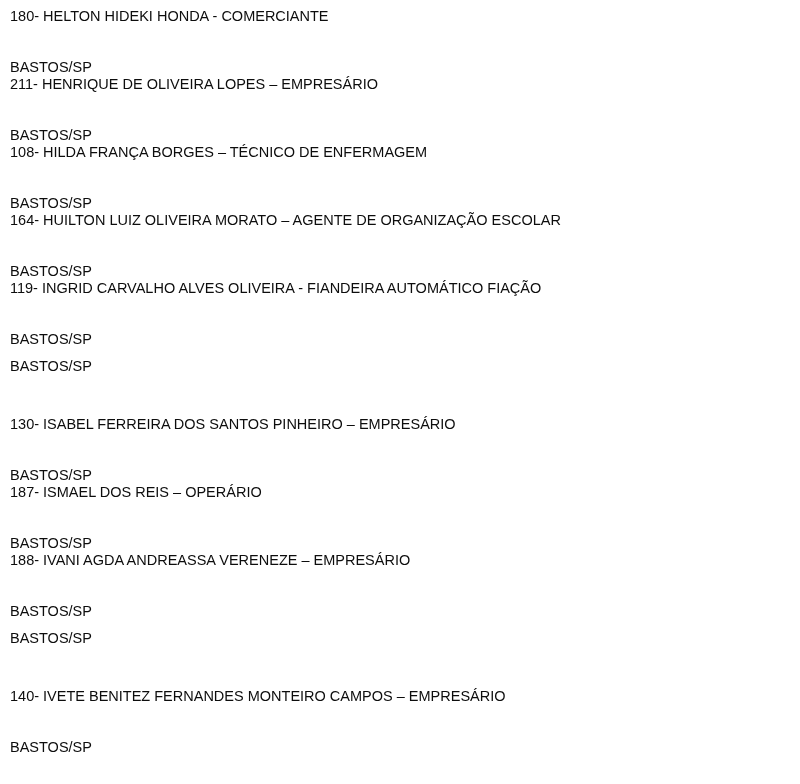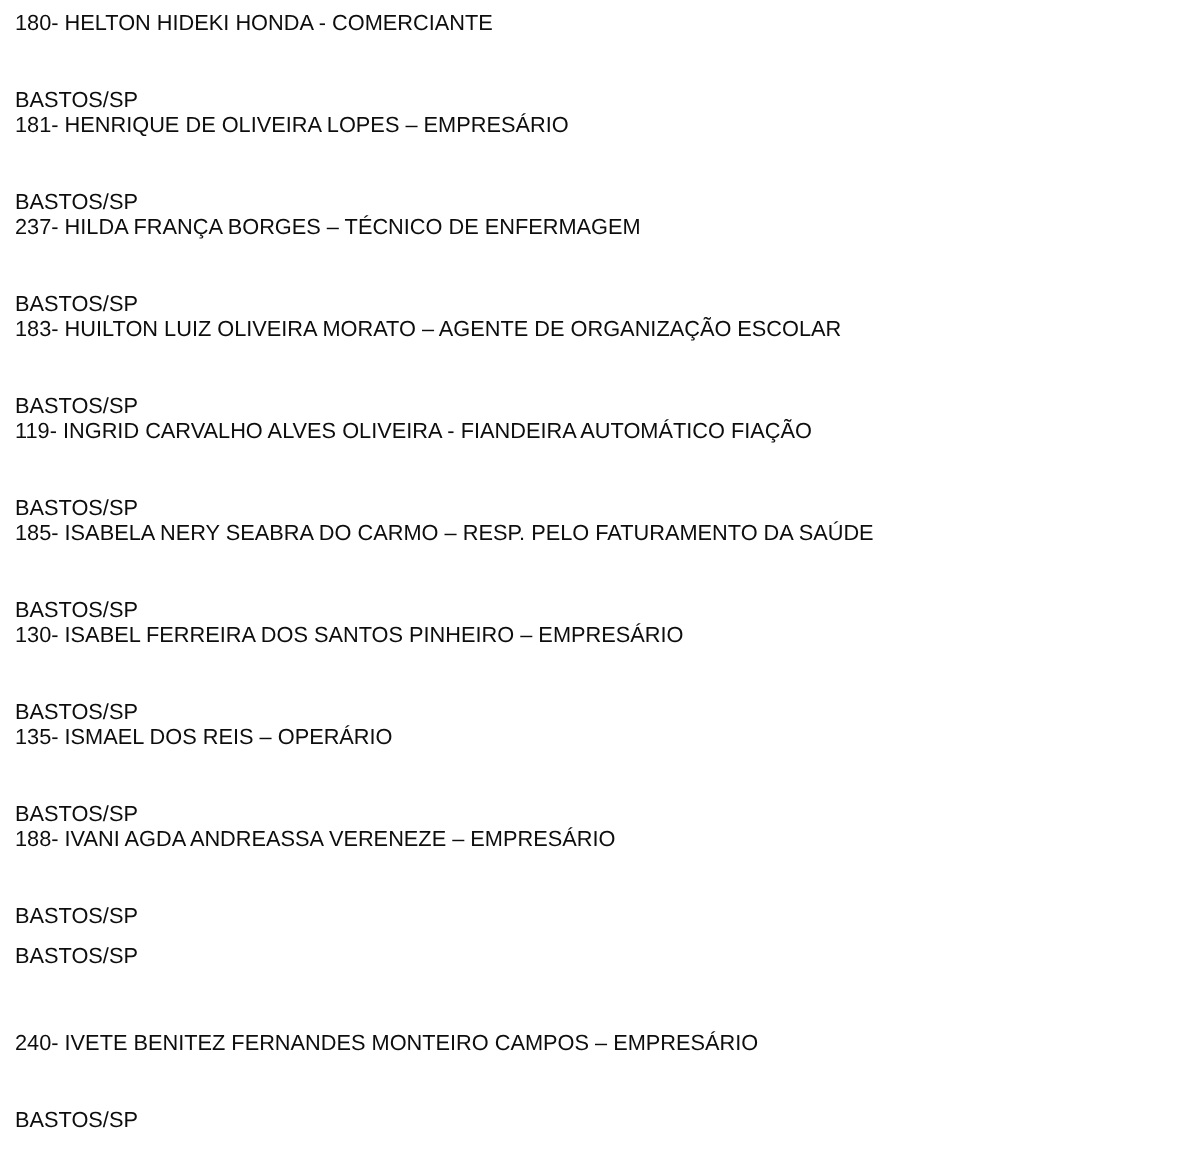--- a/index.html
+++ b/index.html
@@ -74,65 +74,64 @@
 <div id="page">
 
   <div id="entries">
 
     <div class="pair">
       <div class="entry-line entry-name">180- HELTON HIDEKI HONDA - COMERCIANTE</div>
       <div class="entry-line entry-city">BASTOS/SP</div>
     </div>
 
     <div class="pair">
-      <div class="entry-line entry-name">181- HENRIQUE DE OLIVEIRA LOPES – EMPRESÁRIO</div>
+      <div class="entry-line entry-name">211- HENRIQUE DE OLIVEIRA LOPES – EMPRESÁRIO</div>
       <div class="entry-line entry-city">BASTOS/SP</div>
     </div>
 
     <div class="pair">
-      <div class="entry-line entry-name">237- HILDA FRANÇA BORGES – TÉCNICO DE ENFERMAGEM</div>
+      <div class="entry-line entry-name">108- HILDA FRANÇA BORGES – TÉCNICO DE ENFERMAGEM</div>
       <div class="entry-line entry-city">BASTOS/SP</div>
     </div>
 
     <div class="pair">
-      <div class="entry-line entry-name">183- HUILTON LUIZ OLIVEIRA MORATO – AGENTE DE ORGANIZAÇÃO ESCOLAR</div>
+      <div class="entry-line entry-name">164- HUILTON LUIZ OLIVEIRA MORATO – AGENTE DE ORGANIZAÇÃO ESCOLAR</div>
       <div class="entry-line entry-city">BASTOS/SP</div>
     </div>
 
     <div class="pair">
       <div class="entry-line entry-name">119- INGRID CARVALHO ALVES OLIVEIRA - FIANDEIRA AUTOMÁTICO FIAÇÃO</div>
       <div class="entry-line entry-city">BASTOS/SP</div>
     </div>
 
     <div class="pair">
-      <div class="entry-line entry-name">185- ISABELA NERY SEABRA DO CARMO – RESP. PELO FATURAMENTO DA SAÚDE</div>
       <div class="entry-line entry-city">BASTOS/SP</div>
     </div>
 
     <div class="pair">
       <div class="entry-line entry-name">130- ISABEL FERREIRA DOS SANTOS PINHEIRO – EMPRESÁRIO</div>
       <div class="entry-line entry-city">BASTOS/SP</div>
     </div>
 
     <div class="pair">
-      <div class="entry-line entry-name">135- ISMAEL DOS REIS – OPERÁRIO</div>
+      <div class="entry-line entry-name">187- ISMAEL DOS REIS – OPERÁRIO</div>
       <div class="entry-line entry-city">BASTOS/SP</div>
     </div>
 
     <div class="pair">
       <div class="entry-line entry-name">188- IVANI AGDA ANDREASSA VERENEZE – EMPRESÁRIO</div>
       <div class="entry-line entry-city">BASTOS/SP</div>
     </div>
 
     <div class="pair">
       <div class="entry-line entry-city">BASTOS/SP</div>
     </div>
 
     <div class="pair">
-      <div class="entry-line entry-name">240- IVETE BENITEZ FERNANDES MONTEIRO CAMPOS – EMPRESÁRIO</div>
+      <div class="entry-line entry-name">140- IVETE BENITEZ FERNANDES MONTEIRO CAMPOS – EMPRESÁRIO</div>
       <div class="entry-line entry-city">BASTOS/SP</div>
     </div>
 
   </div>
 
   <div id="sidebar">
     
     
     
   </div>

